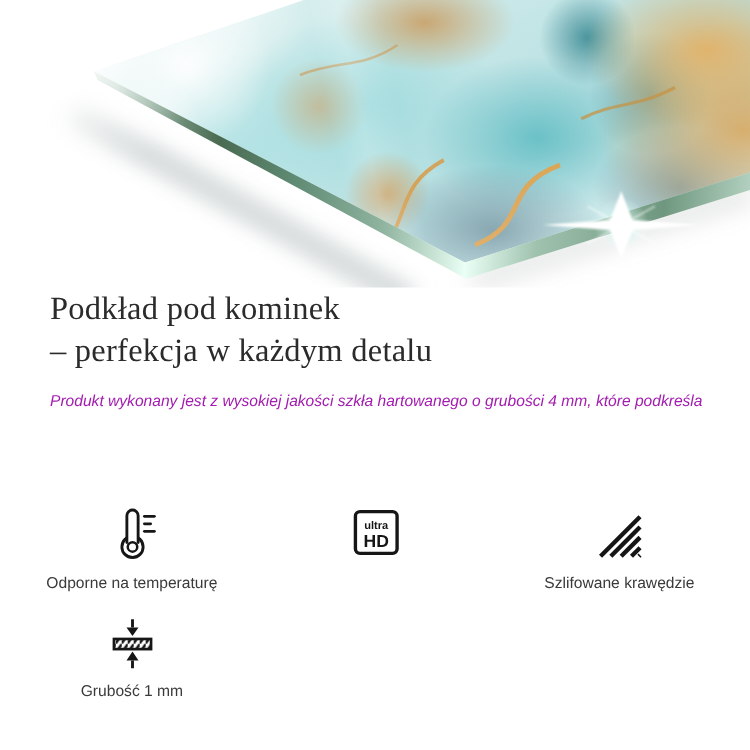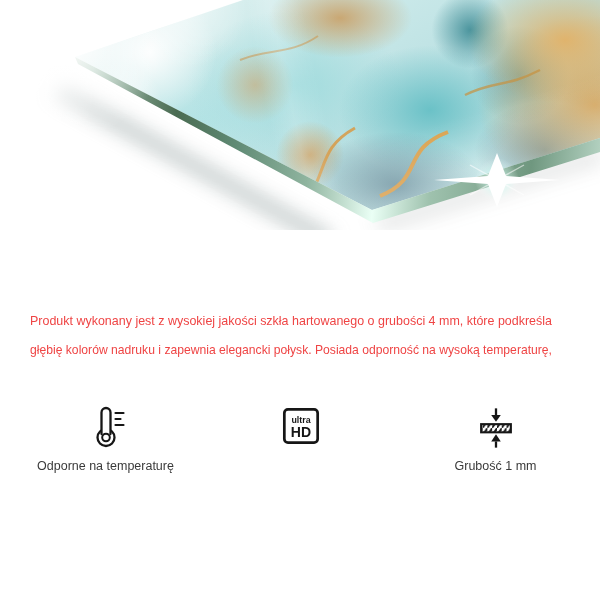--- a/index.html
+++ b/index.html
@@ -48,22 +48,22 @@
   .fade{position:absolute;inset:0;pointer-events:none;background:
         radial-gradient(circle 130px at 70px 45px, rgba(255,255,255,.95), rgba(255,255,255,0) 72%),
         radial-gradient(circle 90px at 185px 6px, rgba(255,255,255,.55), rgba(255,255,255,0) 70%),
         linear-gradient(103deg, rgba(255,255,255,.9) 2%, rgba(255,255,255,0) 18%);}
   .sparkle{position:absolute;left:432px;top:145px;width:130px;height:70px;}
 
   
   .heading{position:absolute;left:40px;top:230px;
       font-family:"Liberation Serif",serif;font-size:26px;line-height:34px;
       color:#2b2b2b;letter-spacing:.2px;}
-  .desc{position:absolute;left:30px;top:307px;width:522px;
-      font-size:12.6px;line-height:29px;color:#ef4444;}
+  .desc{position:absolute;left:40px;top:307px;width:522px;
+      font-size:12.6px;line-height:29px;color:#a21caf;font-style:italic;}
   .fit-line{display:inline-block;white-space:nowrap;transform-origin:left center;}
   .desc div{height:29px;}
 
   
   .features{position:absolute;left:8px;top:403px;width:585px;
       display:grid;grid-template-columns:repeat(3,1fr);row-gap:16px;}
   .feature{display:flex;flex-direction:column;align-items:center;}
   .icon-box{height:48px;display:flex;align-items:flex-end;justify-content:center;}
   .feature-label{margin-top:8px;font-size:12.5px;line-height:15px;color:#3a3a3a;text-align:center;}
   svg text{font-family:"Liberation Sans",sans-serif;}
@@ -98,24 +98,27 @@
           </filter>
       </defs>
       <circle cx="65" cy="35" r="22" fill="url(#gl)"></circle>
       <path d="M38 20 L92 50" stroke="#ffffff" stroke-width="1.4" opacity=".55" filter="url(#bl)"></path>
       <path d="M38 50 L92 20" stroke="#ffffff" stroke-width="1.4" opacity=".55" filter="url(#bl)"></path>
       <path d="M2 35 L56 31 L65 8 L74 31 L128 35 L74 39 L65 62 L56 39 Z" fill="#ffffff" filter="url(#bl)"></path>
       <circle cx="65" cy="35" r="5" fill="#ffffff"></circle>
     </svg>
   </div>
 
+  <div class="heading">
+    <div>Podkład pod kominek</div>
+    <div>– perfekcja w każdym detalu</div>
+  </div>
 
   <div class="desc">
     <div><span class="fit-line" style="transform: scaleX(0.990366);">Produkt wykonany jest z wysokiej jakości szkła hartowanego o grubości 4 mm, które podkreśla</span></div>
-    <div><span class="fit-line" style="transform: scaleX(0.964601);">głębię kolorów nadruku i zapewnia elegancki połysk. Posiada odporność na wysoką temperaturę,</span></div>
   </div>
 
   <div class="features">
 
     <div class="feature">
       <div class="icon-box">
         <svg width="48" height="48" viewBox="0 0 48 48" fill="none" stroke="#161616" stroke-width="2.3" stroke-linecap="round">
           <circle cx="24" cy="34.5" r="8.5"></circle>
           <path d="M19.5 31 V9.5 a4.5 4.5 0 0 1 9 0 V31" fill="#ffffff"></path>
           <circle cx="24" cy="34.5" r="3.8" stroke-width="2"></circle>
@@ -132,20 +135,32 @@
         <svg width="50" height="50" viewBox="0 0 48 48">
           <rect x="8" y="8" width="32" height="32" rx="3.5" fill="none" stroke="#161616" stroke-width="2.6"></rect>
           <text x="24" y="21" font-size="8.5" font-weight="bold" text-anchor="middle" fill="#161616">ultra</text>
           <text x="24" y="35" font-size="13.5" font-weight="bold" text-anchor="middle" fill="#161616">HD</text>
         </svg>
       </div>
     </div>
 
 
 
+    <div class="feature">
+      <div class="icon-box">
+        <svg width="44" height="44" viewBox="0 0 48 48" stroke="#161616" stroke-width="3.8" stroke-linecap="butt">
+          <path d="M7 41.5 L41.5 7"></path>
+          <path d="M16 41.5 L41.5 16"></path>
+          <path d="M25 41.5 L41.5 25"></path>
+          <path d="M34 41.5 L41.5 34"></path>
+          <path d="M40.5 41.5 L41.5 40.5"></path>
+        </svg>
+      </div>
+      <div class="feature-label">Szlifowane krawędzie</div>
+    </div>
 
     <div class="feature">
       <div class="icon-box">
         <svg width="46" height="46" viewBox="0 0 48 48">
           <defs>
             <pattern id="hx" patternUnits="userSpaceOnUse" width="5" height="8">
               <path d="M-1 9 L6 -1" stroke="#161616" stroke-width="2.2"></path>
             </pattern>
           </defs>
           <rect x="8.5" y="20" width="31" height="8.5" fill="url(#hx)" stroke="#161616" stroke-width="2.2"></rect>

